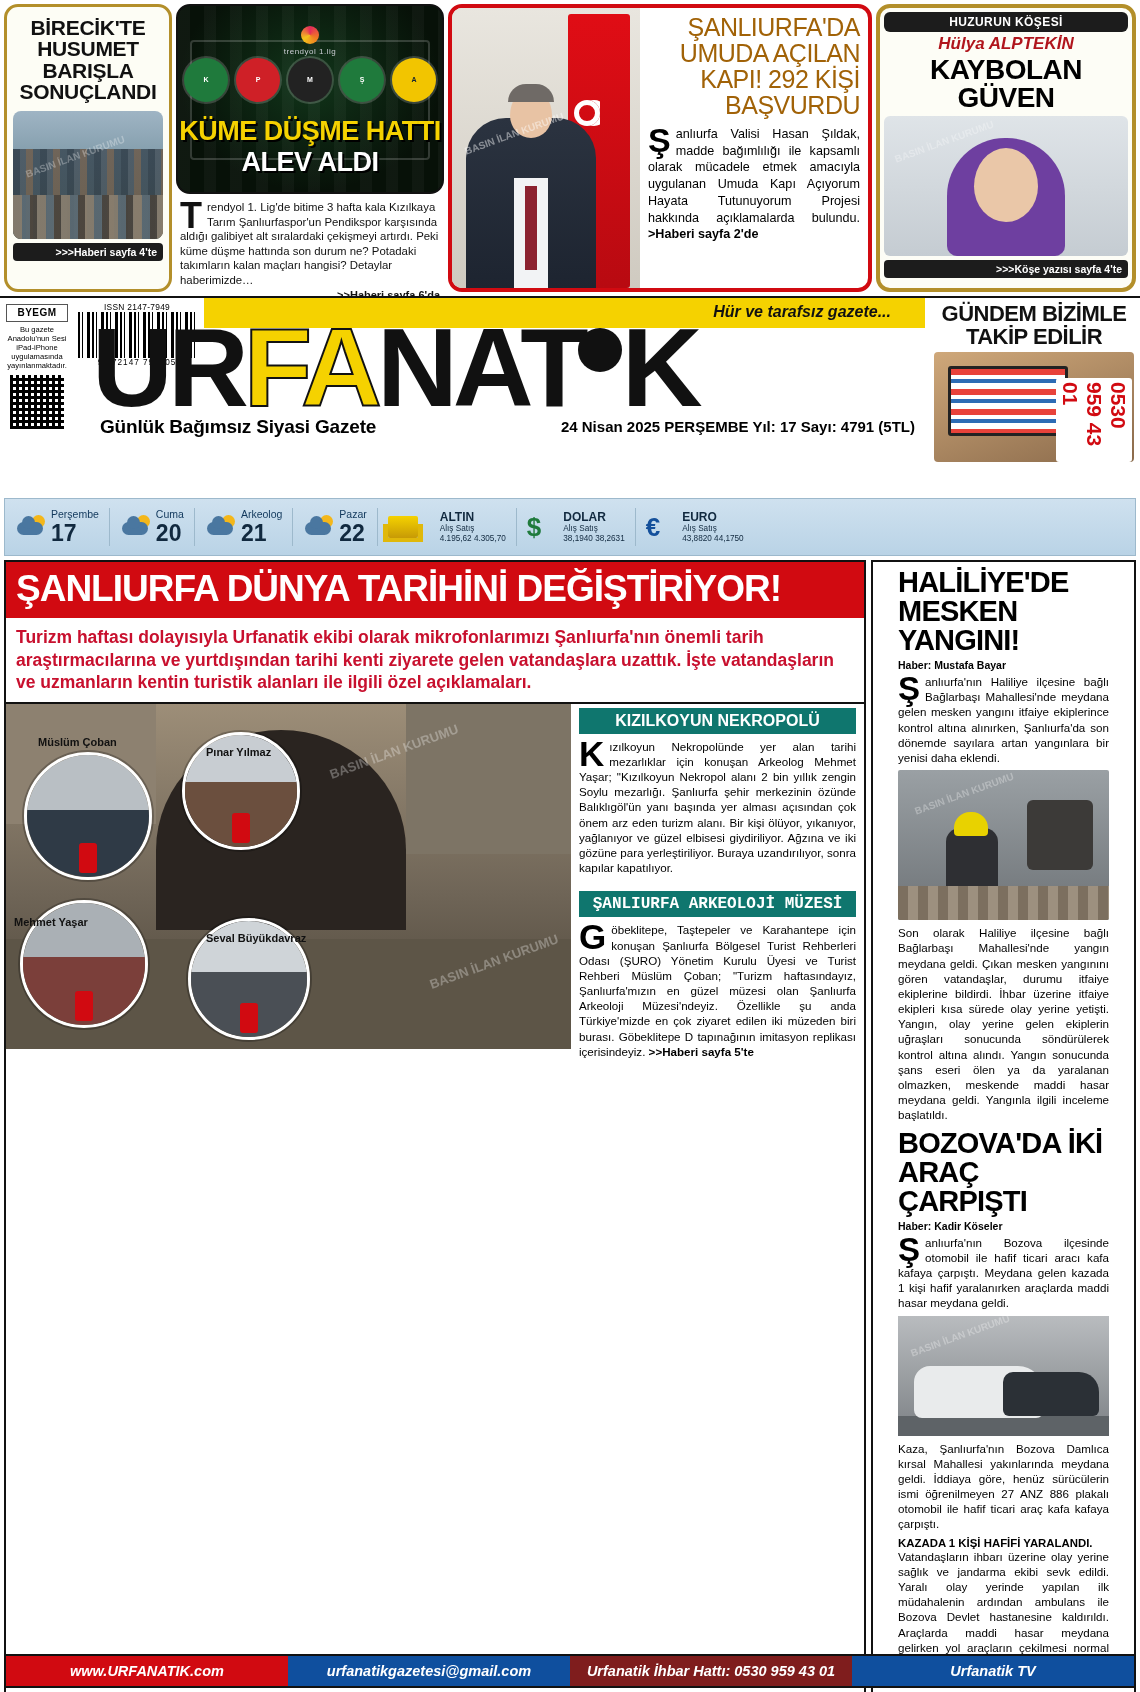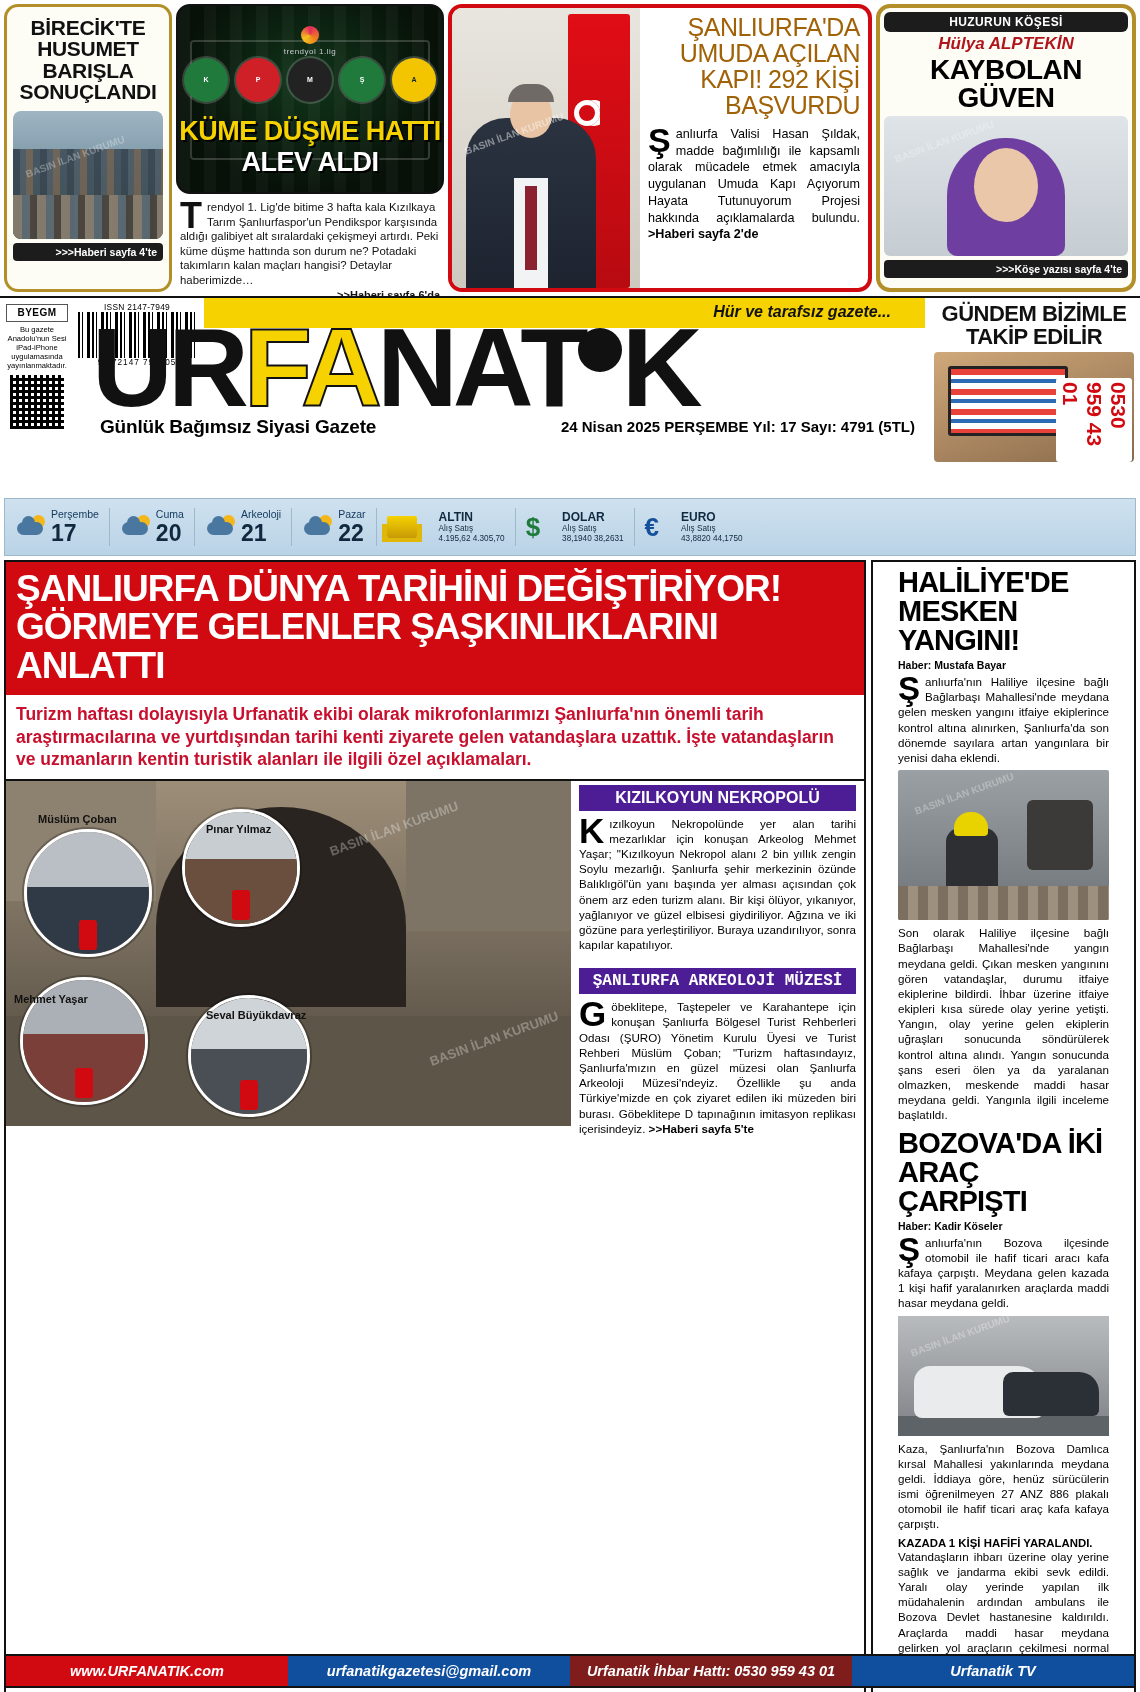--- a/index.html
+++ b/index.html
@@ -156,21 +156,21 @@
   .lead .photo { width:565px; height:345px; position:relative; overflow:hidden;
      background:linear-gradient(180deg,#9d8e78 0%,#6f6557 55%,#4a4236 100%); }
   .cave { position:absolute; left:150px; top:26px; width:250px; height:200px; border-radius:50% 50% 0 0 / 60% 60% 0 0; background:#2a2420; }
   .rock { position:absolute; background:#8d8170; }
   .ov { position:absolute; border-radius:50%; overflow:hidden; border:3px solid #fff; box-shadow:0 0 0 2px rgba(0,0,0,.25); }
   .ov .pbg { position:absolute; inset:0; }
   .ov .mic { position:absolute; left:50%; transform:translateX(-50%); bottom:4px; width:18px; height:30px; background:#d10a11; border-radius:3px;
      color:#fff; font-size:6px; text-align:center; line-height:30px; }
   .ovname { position:absolute; font-size:11px; font-weight:bold; color:#111; background:rgba(255,255,255,.0); line-height:1.1;}
   .lead .sidecol { flex:1; padding:4px 8px; }
-  .lead .secthead { background:#4c1d95; color:#fff; font-size:16px; font-weight:bold; text-align:center; padding:4px 0; margin-bottom:5px;}
+  .lead .secthead { background:#0f766e; color:#fff; font-size:16px; font-weight:bold; text-align:center; padding:4px 0; margin-bottom:5px;}
   .lead .stx { font-size:11.6px; line-height:1.31; text-align:justify; }
   .lead .stx .drop { float:left; font-size:35px; line-height:26px; font-weight:bold; padding:2px 5px 0 0; }
   .lead .stx .ref { font-weight:bold; }
 
   
   .rcol { width:278px; border:2px solid #111; padding:6px 25px; }
   .rcol h2 { margin:0; font-size:29px; font-weight:bold; line-height:1.0; letter-spacing:-.8px;}
   .rcol .by { font-size:10.5px; font-weight:bold; margin:4px 0 3px 0;}
   .rcol p { font-size:11.6px; line-height:1.31; text-align:justify; margin:0 0 5px 0;}
   .rcol p .drop { float:left; font-size:33px; line-height:25px; font-weight:bold; padding:2px 5px 0 0; }
@@ -364,21 +364,21 @@
         <div class="tmp">20</div>
       </div>
     </div>
     <div class="wsep"></div>
     <div class="wcell">
       <div class="wicon">
           <div class="sun"></div>
           <div class="cloud"></div>
         </div>
       <div>
-        <div class="day">Arkeoloji</div>
+        <div class="day">Arkeolog</div>
         <div class="tmp">21</div>
       </div>
     </div>
     <div class="wsep"></div>
     <div class="wcell">
       <div class="wicon">
           <div class="sun"></div>
           <div class="cloud"></div>
         </div>
       <div>
@@ -414,21 +414,20 @@
         <div class="vals">43,8820   44,1750</div>
       </div>
     </div>
   </div>
 
   <div class="main">
 
     <div class="lead">
       <div class="hdr">
         <div class="l1">ŞANLIURFA DÜNYA TARİHİNİ DEĞİŞTİRİYOR!</div>
-        <div class="l2">GÖRMEYE GELENLER ŞAŞKINLIKLARINI ANLATTI</div>
       </div>
       <div class="spot">Turizm haftası dolayısıyla Urfanatik ekibi olarak mikrofonlarımızı Şanlıurfa'nın önemli tarih araştırmacılarına ve yurtdışından tarihi kenti ziyarete gelen vatandaşlara uzattık. İşte vatandaşların ve uzmanların kentin turistik alanları ile ilgili özel açıklamaları.</div>
       <div class="cols">
         <div class="photo">
           <div class="cave"></div>
           <div class="rock" style="left:0;top:0;width:150px;height:120px;"></div>
           <div class="rock" style="right:0;top:0;width:165px;height:150px;background:#7d7465;"></div>
           <div class="rock" style="left:0;bottom:0;width:100%;height:110px;background:#5d5547;"></div>
 
           <div class="ov" style="left:18px; top:48px; width:128px; height:128px;">

